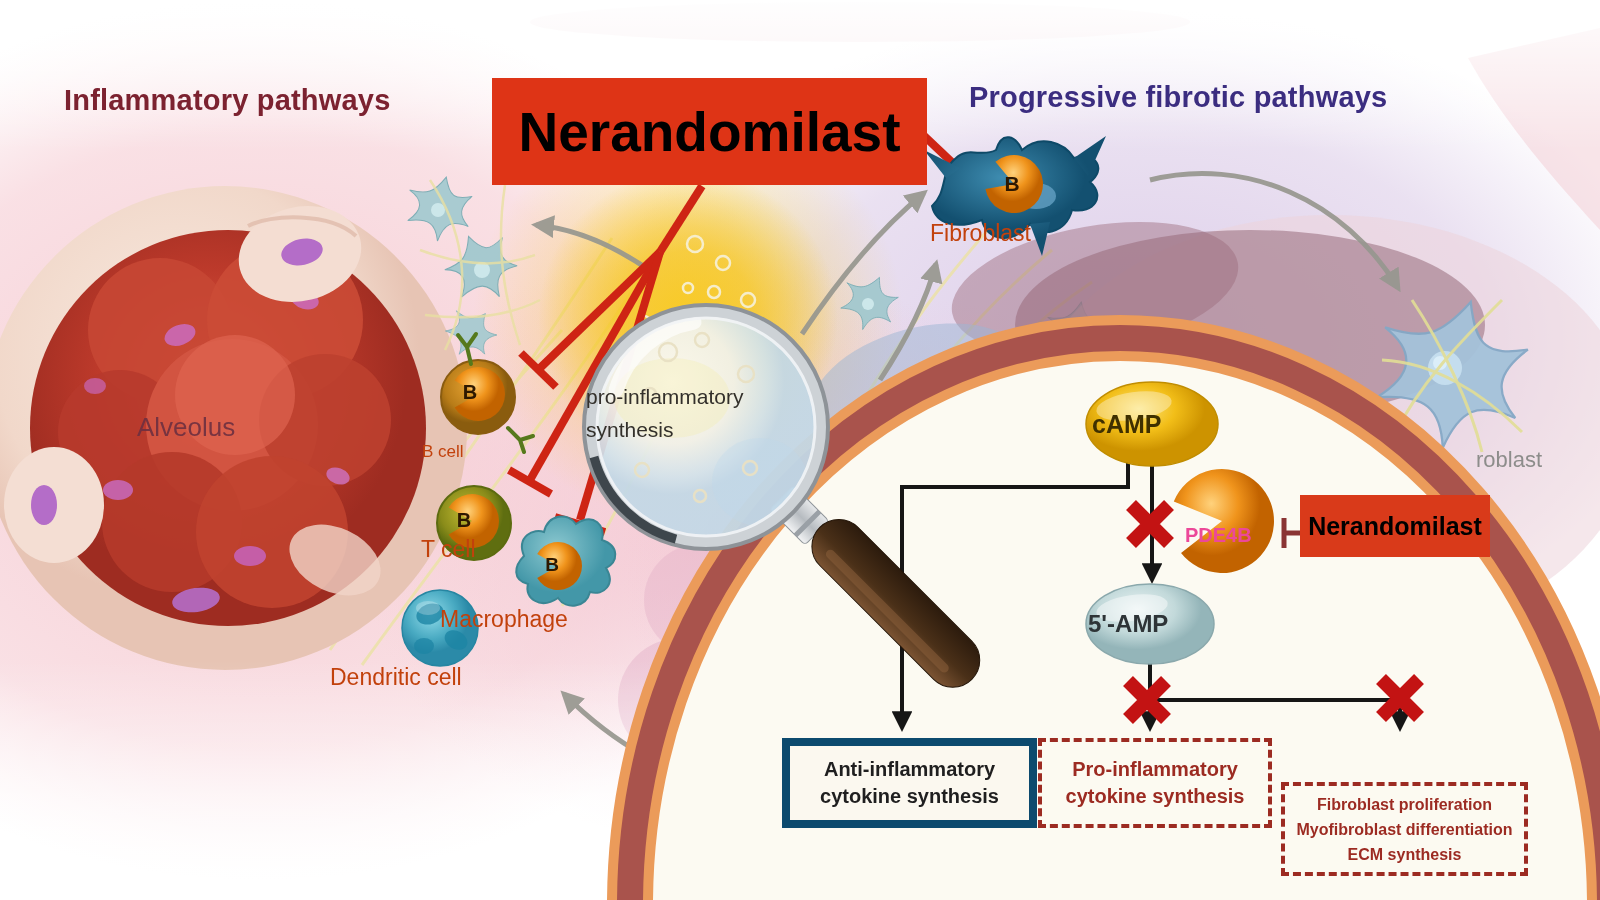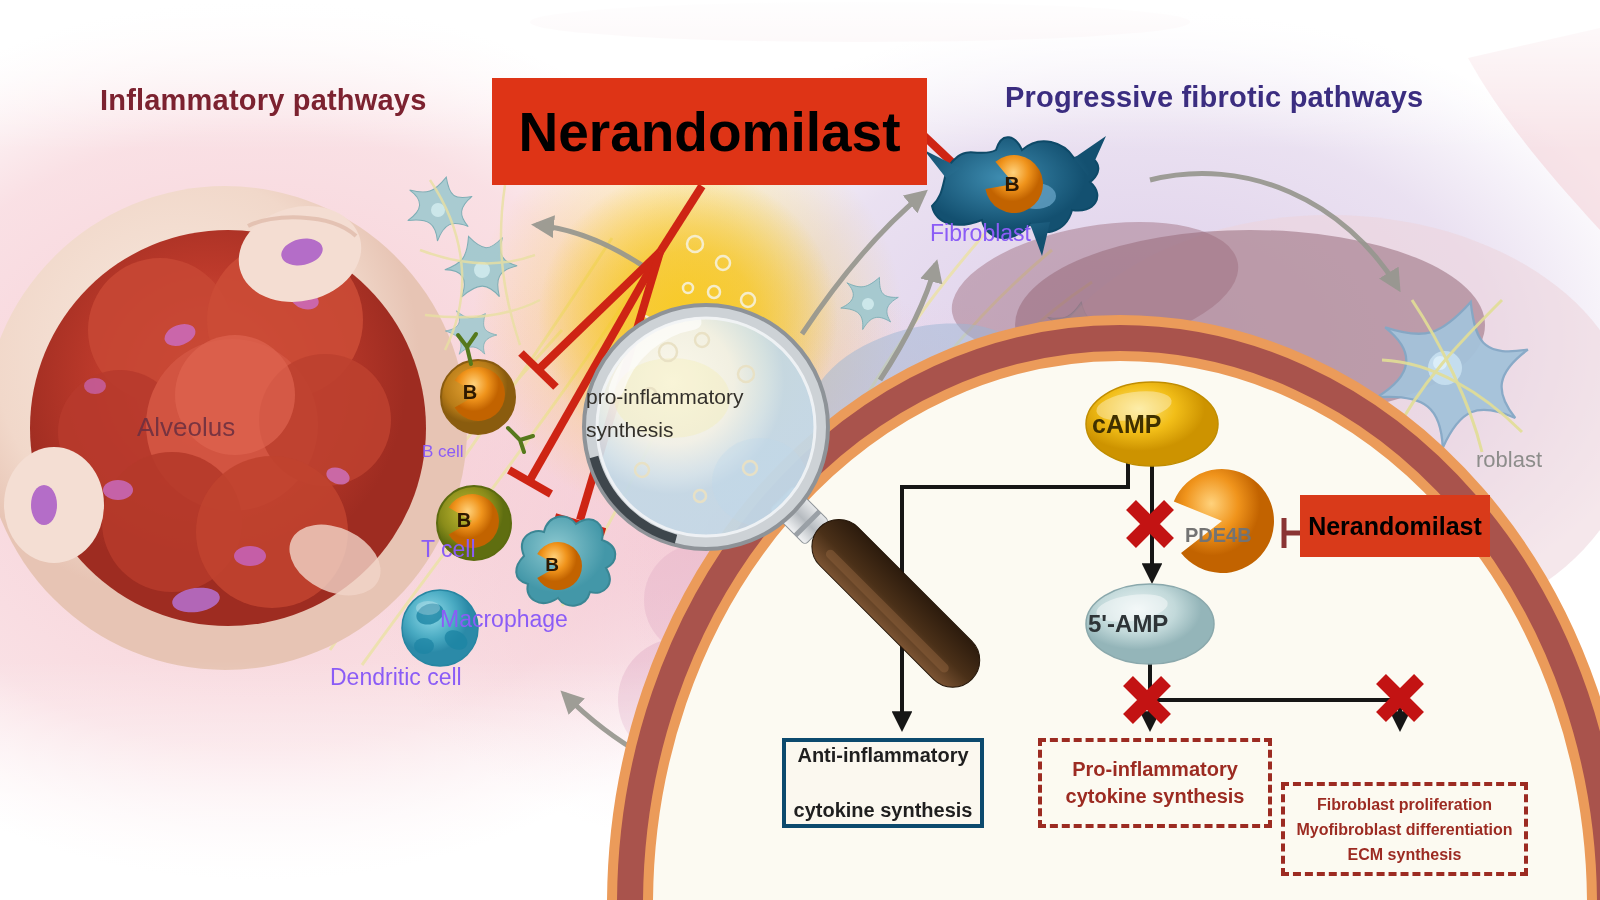--- a/index.html
+++ b/index.html
@@ -1,21 +1,21 @@
 <!DOCTYPE html>
 <html><head>
 <meta charset="utf-8">
 <style>
   html,body{margin:0;padding:0;background:#ffffff;}
   #stage{position:relative;width:1600px;height:900px;overflow:hidden;background:#ffffff;
          font-family:"Liberation Sans",sans-serif;}
   #stage svg{position:absolute;left:0;top:0;}
-  .lbl{position:absolute;color:#8b5cf6;font-weight:400;}
+  .lbl{position:absolute;color:#c2410c;font-weight:400;}
   .center{text-align:left;}
-  .title{font-weight:700;letter-spacing:0.2px;margin-left:36px;}
+  .title{font-weight:700;letter-spacing:0.2px;}
   .drugbox{position:absolute;display:flex;align-items:center;justify-content:center;
            color:#000000;font-weight:700;box-sizing:border-box;}
   .pathbox{position:absolute;display:flex;flex-direction:column;align-items:center;
            justify-content:center;box-sizing:border-box;text-align:center;font-weight:700;}
   .badgeB{position:absolute;font-weight:700;color:#2e1800;text-align:center;}
   .mag-line{display:block;}
 </style>
 </head>
 <body>
 
@@ -366,26 +366,26 @@
     <span class="mag-line">pro-inflammatory</span>
     <span class="mag-line">synthesis</span>
   </div>
 
   <div class="badgeB" style="left:455px;top:381px;width:30px;font-size:20px;">B</div>
   <div class="badgeB" style="left:449px;top:509px;width:30px;font-size:20px;">B</div>
   <div class="badgeB" style="left:537px;top:554px;width:30px;font-size:19px;">B</div>
   <div class="badgeB" style="left:997px;top:172px;width:30px;font-size:21px;">B</div>
 
   <div class="lbl center" style="left:1092px;top:410px;width:120px;font-size:25px;font-weight:700;color:#3f3000;">cAMP</div>
-  <div class="lbl center" style="left:1185px;top:524px;width:78px;font-size:20px;font-weight:700;color:#737373;">PDE4B</div>
+  <div class="lbl center" style="left:1185px;top:524px;width:78px;font-size:20px;font-weight:700;color:#ec4899;">PDE4B</div>
   <div class="lbl center" style="left:1088px;top:610px;width:124px;font-size:24px;font-weight:700;color:#2e3437;">5'-AMP</div>
 
   <div class="drugbox" style="left:1300px;top:495px;width:190px;height:62px;background:#d93a1a;font-size:25px;">Nerandomilast</div>
 
-  <div class="pathbox" style="left:782px;top:738px;width:202px;height:90px;border:4px solid #0c4a6e;background:#fbf8ef;color:#1f1f1f;font-size:20px;line-height:27px;justify-content:space-between;">
+  <div class="pathbox" style="left:782px;top:738px;width:255px;height:90px;border:8px solid #0c4a6e;background:#fbf8ef;color:#1f1f1f;font-size:20px;line-height:27px;">
     <span>Anti-inflammatory</span>
     <span>cytokine synthesis</span>
   </div>
   <div class="pathbox" style="left:1038px;top:738px;width:234px;height:90px;border:4px dashed #9c2b22;background:rgba(252,249,240,.5);color:#9c2b22;font-size:20px;line-height:27px;">
     <span>Pro-inflammatory</span>
     <span>cytokine synthesis</span>
   </div>
   <div class="pathbox" style="left:1281px;top:738px;width:247px;height:94px;border:4px dashed #9c2b22;background:rgba(252,249,240,.5);color:#9c2b22;font-size:16px;line-height:25px;margin-top:44px;">
     <span>Fibroblast proliferation</span>
     <span>Myofibroblast differentiation</span>

